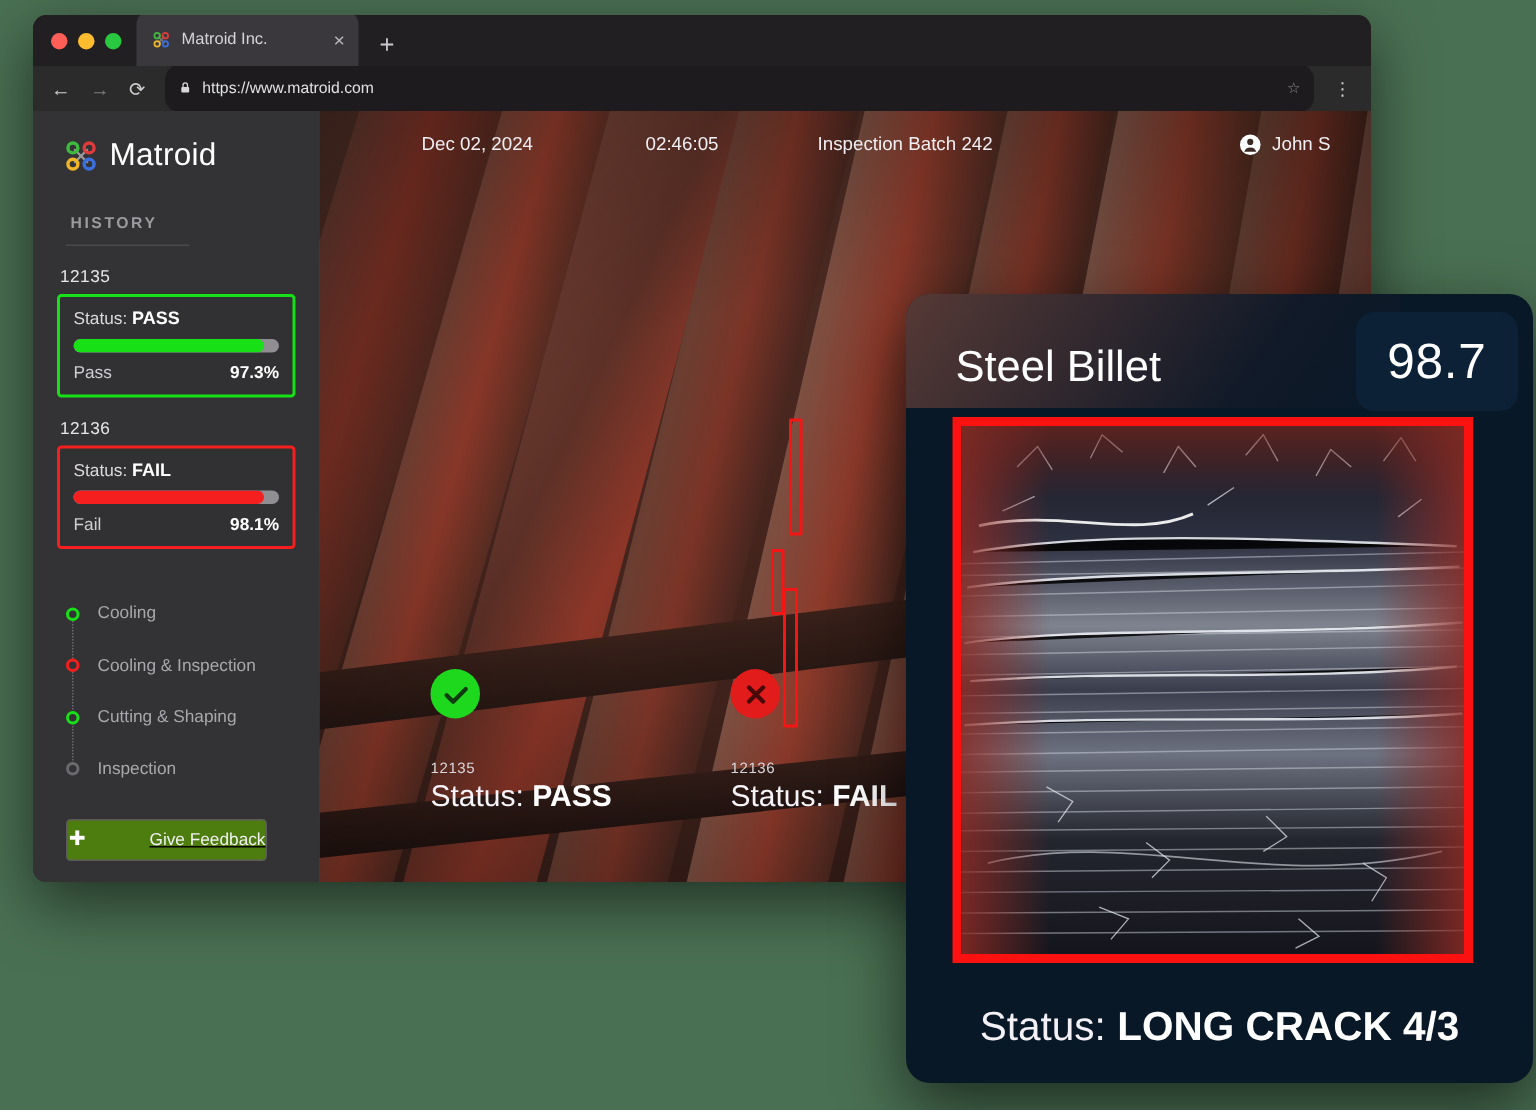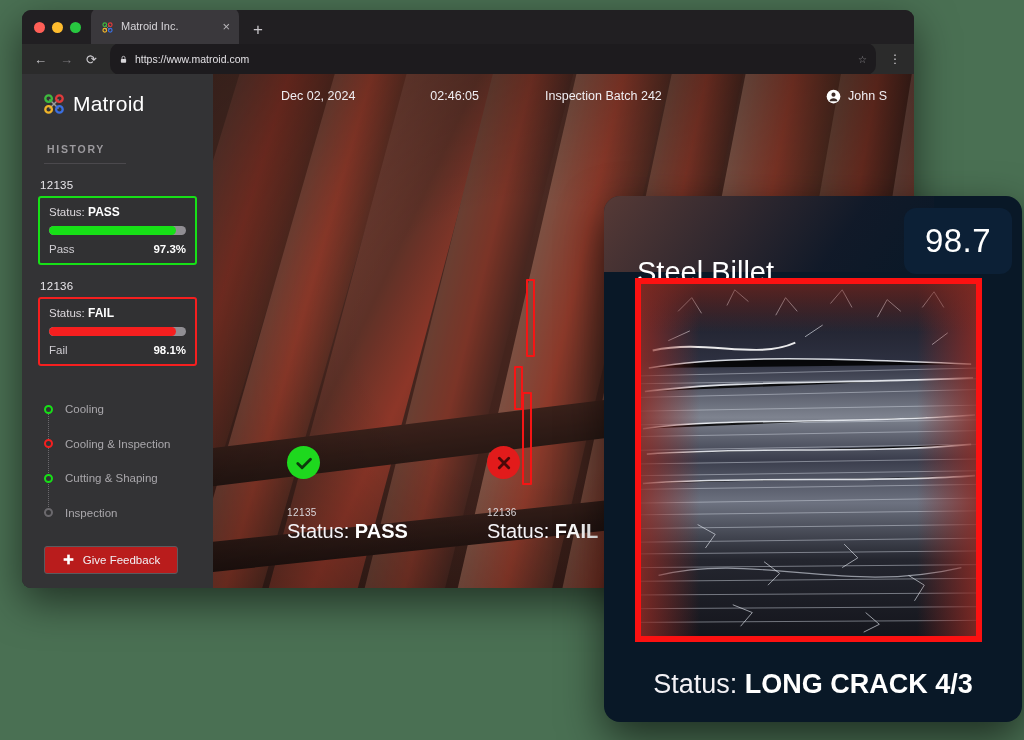--- a/index.html
+++ b/index.html
@@ -85,22 +85,22 @@
   .step.ok .step-dot { border-color: #17e017; }
   .step.bad .step-dot { border-color: #f51f1f; }
   .step-line {
     position: absolute; left: 4px; top: 17px; bottom: 17px; width: 0;
     border-left: 1px dotted #6b696d; z-index: 1;
   }
   .step-label { color: #a9a7ab; font-size: 11.5px; }
 
   .feedback {
     margin: 16px 0 0 6px; width: 134px; height: 28px;
-    border: 1px solid #5c5a5e; border-radius: 3px; background: #b91c1c;
-    display: flex; align-items: center; justify-content: center; gap: 8px;
+    border: 1px solid #5c5a5e; border-radius: 3px; background: #4d7c0f;
+    display: flex; align-items: center; justify-content: space-between; gap: 8px; text-decoration: underline;
   }
   .fb-plus { color: #fff; font-size: 15px; font-weight: 700; line-height: 1; }
   .fb-label { color: #f2f0f4; font-size: 11.5px; }
 
   
   .stage { flex: 1; position: relative; overflow: hidden; }
   .stage-img { position: absolute; inset: 0; }
   .beam {
     position: absolute; background: linear-gradient(100deg,#9c5a49 0%,#7e4436 38%,#c24b37 70%,#8d4232 100%);
   }
@@ -133,21 +133,21 @@
     z-index: 20;
   }
   .panel-clip { position: absolute; inset: 0; border-radius: 16px; overflow: hidden; }
   .panel-topfade { position: absolute; left: 0; top: 0; width: 330px; height: 76px; }
   .score-badge {
     position: absolute; right: 10px; top: 12px; width: 108px; height: 66px;
     background: #0c2036; border-radius: 12px; display: flex; align-items: center; justify-content: center;
     z-index: 3;
   }
   .score-badge span { color: #fff; font-size: 33px; letter-spacing: .5px; text-align: right; }
-  .panel-title { position: absolute; left: 33px; top: 33px; color: #fff; font-size: 29px; z-index: 3; white-space: nowrap; margin-top: 27px; }
+  .panel-title { position: absolute; left: 33px; top: 33px; color: #fff; font-size: 29px; z-index: 3; white-space: nowrap; }
 
   .texture-wrap {
     position: absolute; left: 31px; top: 82px; width: 347px; height: 364px;
     border: 6px solid #fc1111; z-index: 3; overflow: hidden; background: #0e1018;
   }
   .texture { position: absolute; inset: -2px; }
 
   .panel-status {
     position: absolute; left: 0; right: 0; bottom: 22px; text-align: center;
     color: #f3f1f5; font-size: 27px; z-index: 3; white-space: nowrap;

